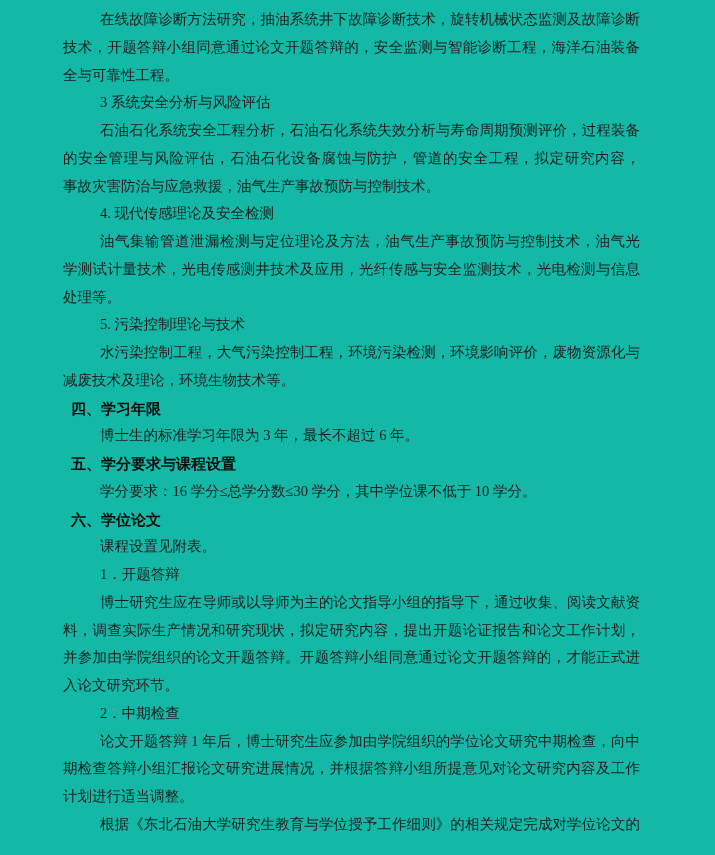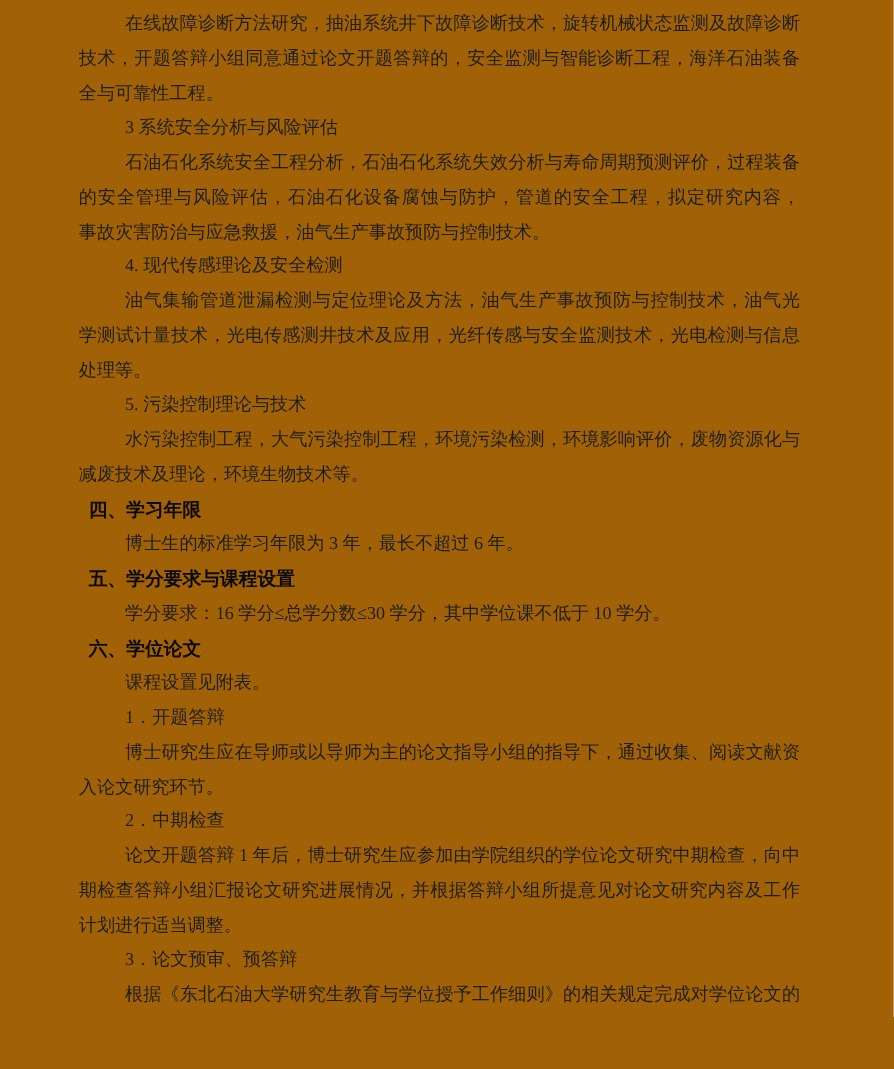--- a/index.html
+++ b/index.html
@@ -11,21 +11,21 @@
     width: 715px;
     height: 855px;
     overflow: hidden;
     font-family: "Liberation Serif", "DejaVu Serif", serif;
   }
   .page {
     box-sizing: border-box;
     width: 715px;
     height: 855px;
     padding: 6px 75px 0 63px;
-    background: #a16207;
+    background: #14b8a6;
     overflow: hidden;
   }
   .line {
     height: 27.75px;
     line-height: 27.75px;
     font-size: 14.5px;
     color: #1e1e1e;
     overflow: hidden;
     white-space: nowrap;
   }
@@ -64,20 +64,21 @@
     <div class="line indent justify">水污染控制工程，大气污染控制工程，环境污染检测，环境影响评价，废物资源化与</div>
     <div class="line">减废技术及理论，环境生物技术等。</div>
     <div class="line heading">四、学习年限</div>
     <div class="line indent">博士生的标准学习年限为 3 年，最长不超过 6 年。</div>
     <div class="line heading">五、学分要求与课程设置</div>
     <div class="line indent">学分要求：16 学分≤总学分数≤30 学分，其中学位课不低于 10 学分。</div>
     <div class="line heading">六、学位论文</div>
     <div class="line indent">课程设置见附表。</div>
     <div class="line indent">1．开题答辩</div>
     <div class="line indent justify">博士研究生应在导师或以导师为主的论文指导小组的指导下，通过收集、阅读文献资</div>
+    <div class="line justify">料，调查实际生产情况和研究现状，拟定研究内容，提出开题论证报告和论文工作计划，</div>
+    <div class="line justify">并参加由学院组织的论文开题答辩。开题答辩小组同意通过论文开题答辩的，才能正式进</div>
     <div class="line">入论文研究环节。</div>
     <div class="line indent">2．中期检查</div>
     <div class="line indent justify">论文开题答辩 1 年后，博士研究生应参加由学院组织的学位论文研究中期检查，向中</div>
     <div class="line justify">期检查答辩小组汇报论文研究进展情况，并根据答辩小组所提意见对论文研究内容及工作</div>
     <div class="line">计划进行适当调整。</div>
-    <div class="line indent">3．论文预审、预答辩</div>
     <div class="line indent justify">根据《东北石油大学研究生教育与学位授予工作细则》的相关规定完成对学位论文的</div>
   </div>
 
 </body></html>

